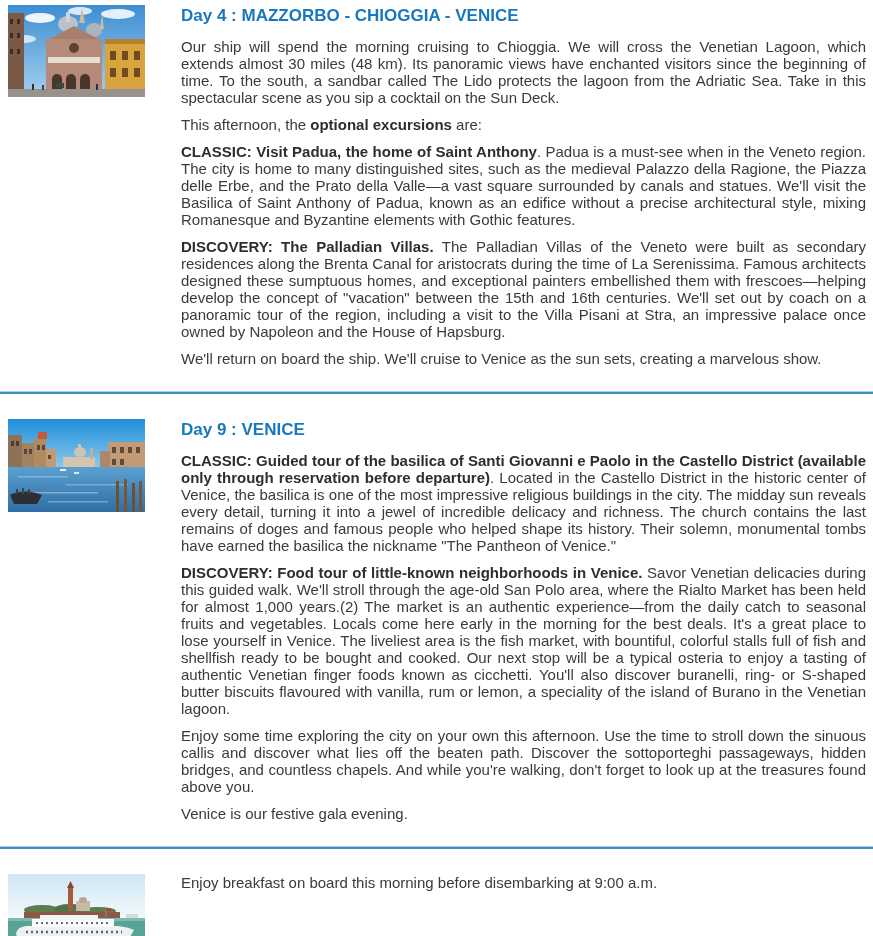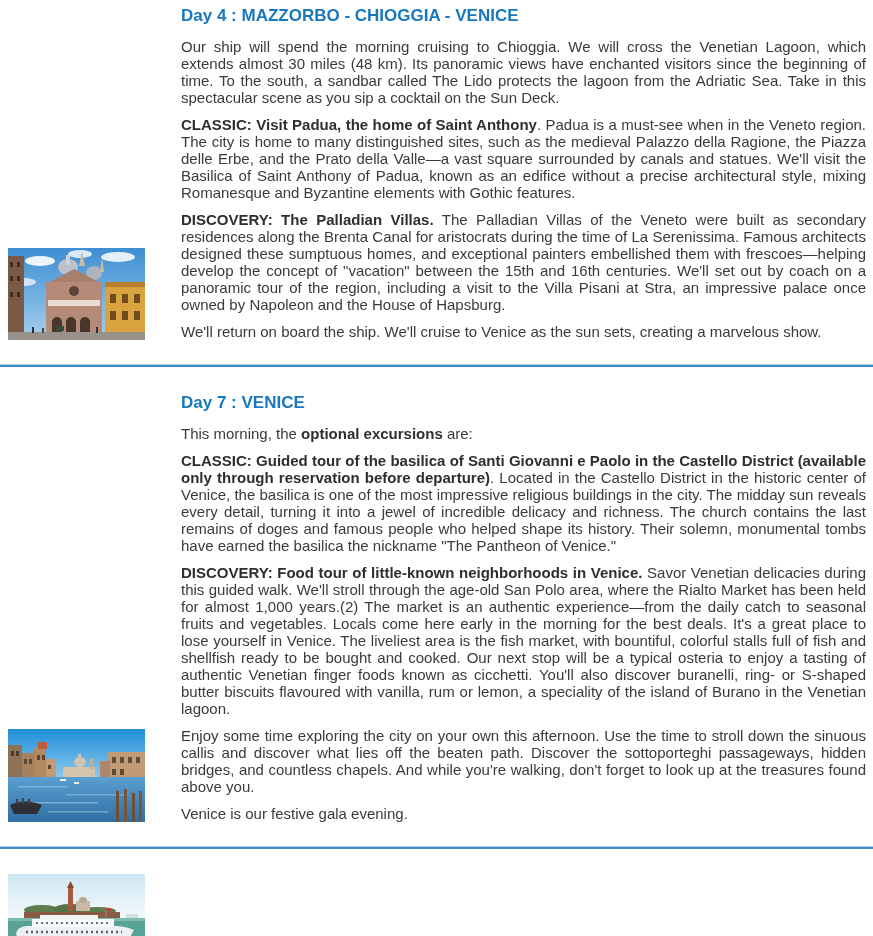--- a/index.html
+++ b/index.html
@@ -3,21 +3,21 @@
 <meta charset="utf-8">
 <style>
   html, body { margin: 0; padding: 0; background: #ffffff; }
   body {
     width: 873px;
     font-family: "Liberation Sans", sans-serif;
     -webkit-font-smoothing: antialiased;
   }
   main[data-name="itinerary-document"] { padding: 5px 7px 4px 8px; }
 
-  .section { display: flex; align-items: flex-end; padding: 25px 0 24px; }
+  .section { display: flex; align-items: flex-start; padding: 25px 0 24px; }
   .section:first-child { padding-top: 0; }
   .section:last-child { padding-bottom: 4px; }
 
   .photo-col { flex: 0 0 137px; margin-right: 36px; }
   figure.photo { margin: 0; width: 137px; overflow: hidden; line-height: 0; }
   figure.photo svg { display: block; }
 
   .text-col { flex: 1; min-width: 0; }
   h2.heading {
     margin: 1px 0 12px;
@@ -93,20 +93,21 @@
     <rect x="34" y="80" width="2" height="5" fill="#44405a"></rect>
     <rect x="88" y="79" width="2" height="6" fill="#303040"></rect>
     <rect x="48" y="78" width="8" height="5" fill="#3a4a3a"></rect>
   </svg>
 </figure>
     </div>
     <div class="text-col" data-name="text-column">
       <h2 class="heading" data-name="section-heading">Day 4 : MAZZORBO - CHIOGGIA - VENICE</h2>
       <div class="body" data-name="section-body">
           <p data-name="paragraph"><span data-name="text-run">Our ship will spend the morning cruising to Chioggia. We will cross the Venetian Lagoon, which extends almost 30 miles (48 km). Its panoramic views have enchanted visitors since the beginning of time. To the south, a sandbar called The Lido protects the lagoon from the Adriatic Sea. Take in this spectacular scene as you sip a cocktail on the Sun Deck.</span></p>
+          <p data-name="paragraph"><span data-name="text-run">This afternoon, the </span><span class="b" data-name="bold-text-run">optional excursions</span><span data-name="text-run"> are:</span></p>
           <p data-name="paragraph"><span class="b" data-name="bold-text-run">CLASSIC: Visit Padua, the home of Saint Anthony</span><span data-name="text-run">. Padua is a must-see when in the Veneto region. The city is home to many distinguished sites, such as the medieval Palazzo della Ragione, the Piazza delle Erbe, and the Prato della Valle—a vast square surrounded by canals and statues. We'll visit the Basilica of Saint Anthony of Padua, known as an edifice without a precise architectural style, mixing Romanesque and Byzantine elements with Gothic features.</span></p>
           <p data-name="paragraph"><span class="b" data-name="bold-text-run">DISCOVERY: The Palladian Villas.</span><span data-name="text-run"> The Palladian Villas of the Veneto were built as secondary residences along the Brenta Canal for aristocrats during the time of La Serenissima.  Famous architects designed these sumptuous homes, and exceptional painters embellished them with frescoes—helping develop the concept of "vacation" between the 15th and 16th centuries. We'll set out by coach on a panoramic tour of the region, including a visit to the Villa Pisani at Stra, an impressive palace once owned by Napoleon and the House of Hapsburg.</span></p>
           <p data-name="paragraph"><span data-name="text-run">We'll return on board the ship. We'll cruise to Venice as the sun sets, creating a marvelous show.</span></p>
         </div>
     </div>
   </section>
 <div class="divider" data-name="section-divider"></div>
   <section class="section" data-name="day-5-section">
     <div class="photo-col" data-name="photo-column">
       <figure class="photo" data-name="venice-grand-canal-photo">
@@ -158,23 +159,22 @@
     <rect x="124" y="64" width="3" height="29" fill="#6e4f33"></rect>
     <rect x="131" y="62" width="3" height="31" fill="#7a5637"></rect>
     <path d="M2 76 q15 -7 32 0 l-5 9 h-23 z" fill="#2e2e34"></path>
     <rect x="8" y="70" width="2" height="5" fill="#55304a"></rect>
     <rect x="14" y="69" width="2" height="6" fill="#304a55"></rect>
     <rect x="20" y="70" width="2" height="5" fill="#4a3a30"></rect>
   </svg>
 </figure>
     </div>
     <div class="text-col" data-name="text-column">
-      <h2 class="heading" data-name="section-heading">Day 7 : VENICE</h2>
+      <h2 class="heading" data-name="section-heading">Day 9 : VENICE</h2>
       <div class="body" data-name="section-body">
-          <p data-name="paragraph"><span data-name="text-run">This morning, the </span><span class="b" data-name="bold-text-run">optional excursions</span><span data-name="text-run"> are:</span></p>
           <p data-name="paragraph"><span class="b" data-name="bold-text-run">CLASSIC: Guided tour of the basilica of Santi Giovanni e Paolo in the Castello District (available only through reservation before departure)</span><span data-name="text-run">. Located in the Castello District in the historic center of Venice, the basilica is one of the most impressive religious buildings in the city. The midday sun reveals every detail, turning it into a jewel of incredible delicacy and richness. The church contains the last remains of doges and famous people who helped shape its history. Their solemn, monumental tombs have earned the basilica the nickname "The Pantheon of Venice."</span></p>
           <p data-name="paragraph"><span class="b" data-name="bold-text-run">DISCOVERY: Food tour of little-known neighborhoods in Venice.</span><span data-name="text-run"> Savor Venetian delicacies during this guided walk. We'll stroll through the age-old San Polo area, where the Rialto Market has been held for almost 1,000 years.(2) The market is an authentic experience—from the daily catch to seasonal fruits and vegetables. Locals come here early in the morning for the best deals. It's a great place to lose yourself in Venice. The liveliest area is the fish market, with bountiful, colorful stalls full of fish and shellfish ready to be bought and cooked. Our next stop will be a typical osteria to enjoy a tasting of authentic Venetian finger foods known as cicchetti. You'll also discover buranelli, ring- or S-shaped butter biscuits flavoured with vanilla, rum or lemon, a speciality of the island of Burano in the Venetian lagoon.</span></p>
           <p data-name="paragraph"><span data-name="text-run">Enjoy some time exploring the city on your own this afternoon. Use the time to stroll down the sinuous callis and discover what lies off the beaten path. Discover the sottoporteghi passageways, hidden bridges, and countless chapels. And while you're walking, don't forget to look up at the treasures found above you.</span></p>
           <p data-name="paragraph"><span data-name="text-run">Venice is our festive gala evening.</span></p>
         </div>
     </div>
   </section>
 <div class="divider" data-name="section-divider"></div>
   <section class="section" data-name="day-6-section">
     <div class="photo-col" data-name="photo-column">

